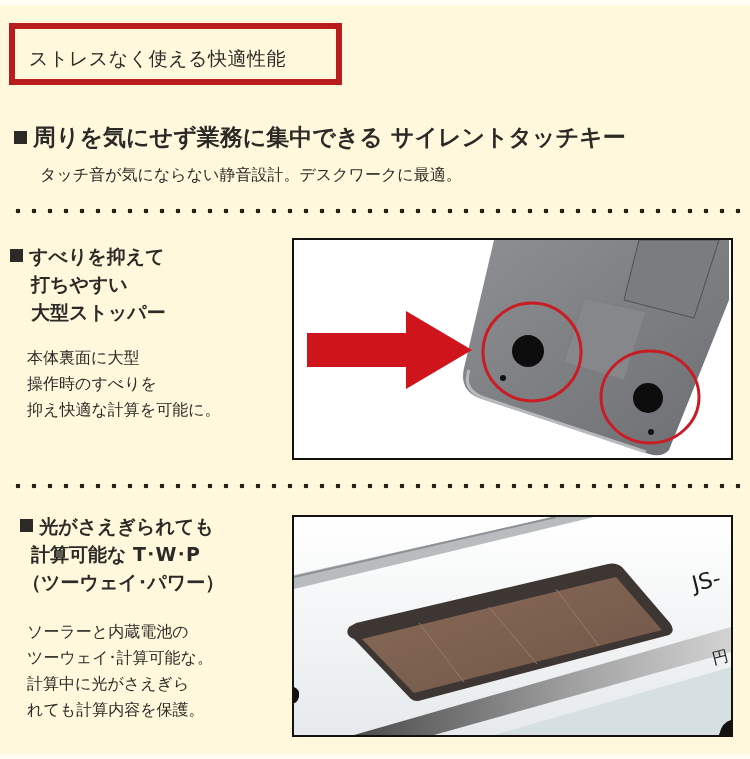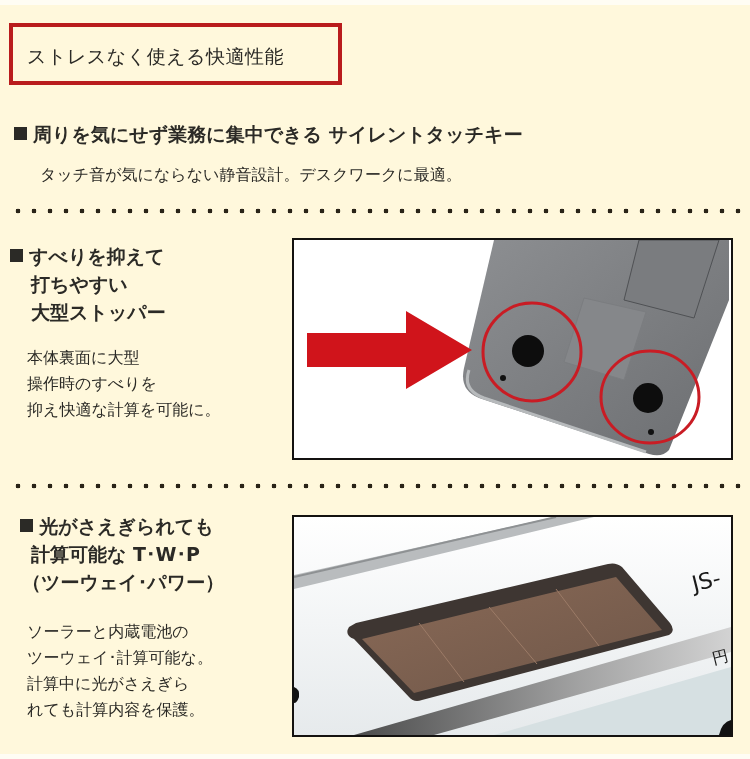--- a/index.html
+++ b/index.html
@@ -1,24 +1,24 @@
 <!DOCTYPE html>
 <html><head>
   <meta charset="utf-8">
   <style>
     * { box-sizing: border-box; margin: 0; padding: 0; }
     html, body { width: 750px; height: 759px; overflow: hidden; background: #fffdf4; }
     body { font-family: "DejaVu Sans", "Liberation Sans", sans-serif; color: #2b2a26; position: relative; }
     .page { position: absolute; left: 0; top: 5px; width: 750px; height: 749px; background: #fff8dc; }
     .title-box {
       position: absolute; left: 9px; top: 18px; width: 333px; height: 62px;
-      border: 4px solid #b91c1c; background: #fff8dc;
+      border: 6px solid #b91c1c; background: #fff8dc;
       font-size: 19px; line-height: 58px; padding-left: 14px; color: #2b2a26; letter-spacing: 0.5px;
     }
-    .h-line { position: absolute; left: 14px; font-weight: bold; font-size: 19px; color: #2b2a26; white-space: nowrap; }
+    .h-line { position: absolute; left: 14px; font-weight: bold; font-size: 23px; color: #2b2a26; white-space: nowrap; }
     .h-line .sq { display: inline-block; width: 13px; height: 13px; background: #2b2a26; margin-right: 6px; vertical-align: 1px; }
     .desc-line { position: absolute; left: 40px; top: 160px; font-size: 16px; color: #2b2a26; white-space: nowrap; }
     .dots {
       position: absolute; left: 10px; width: 740px; height: 6px;
       background-image: radial-gradient(circle, #2a2418 2.2px, transparent 2.6px);
       background-size: 16px 6px; background-repeat: repeat-x;
     }
     .feat-title { position: absolute; left: 10px; font-weight: bold; font-size: 19px; line-height: 28px; color: #2b2a26; }
     .feat-title .sq { display: inline-block; width: 13px; height: 13px; background: #2b2a26; margin-right: 6px; vertical-align: 1px; }
     .feat-title .indent { padding-left: 21px; display: block; }

